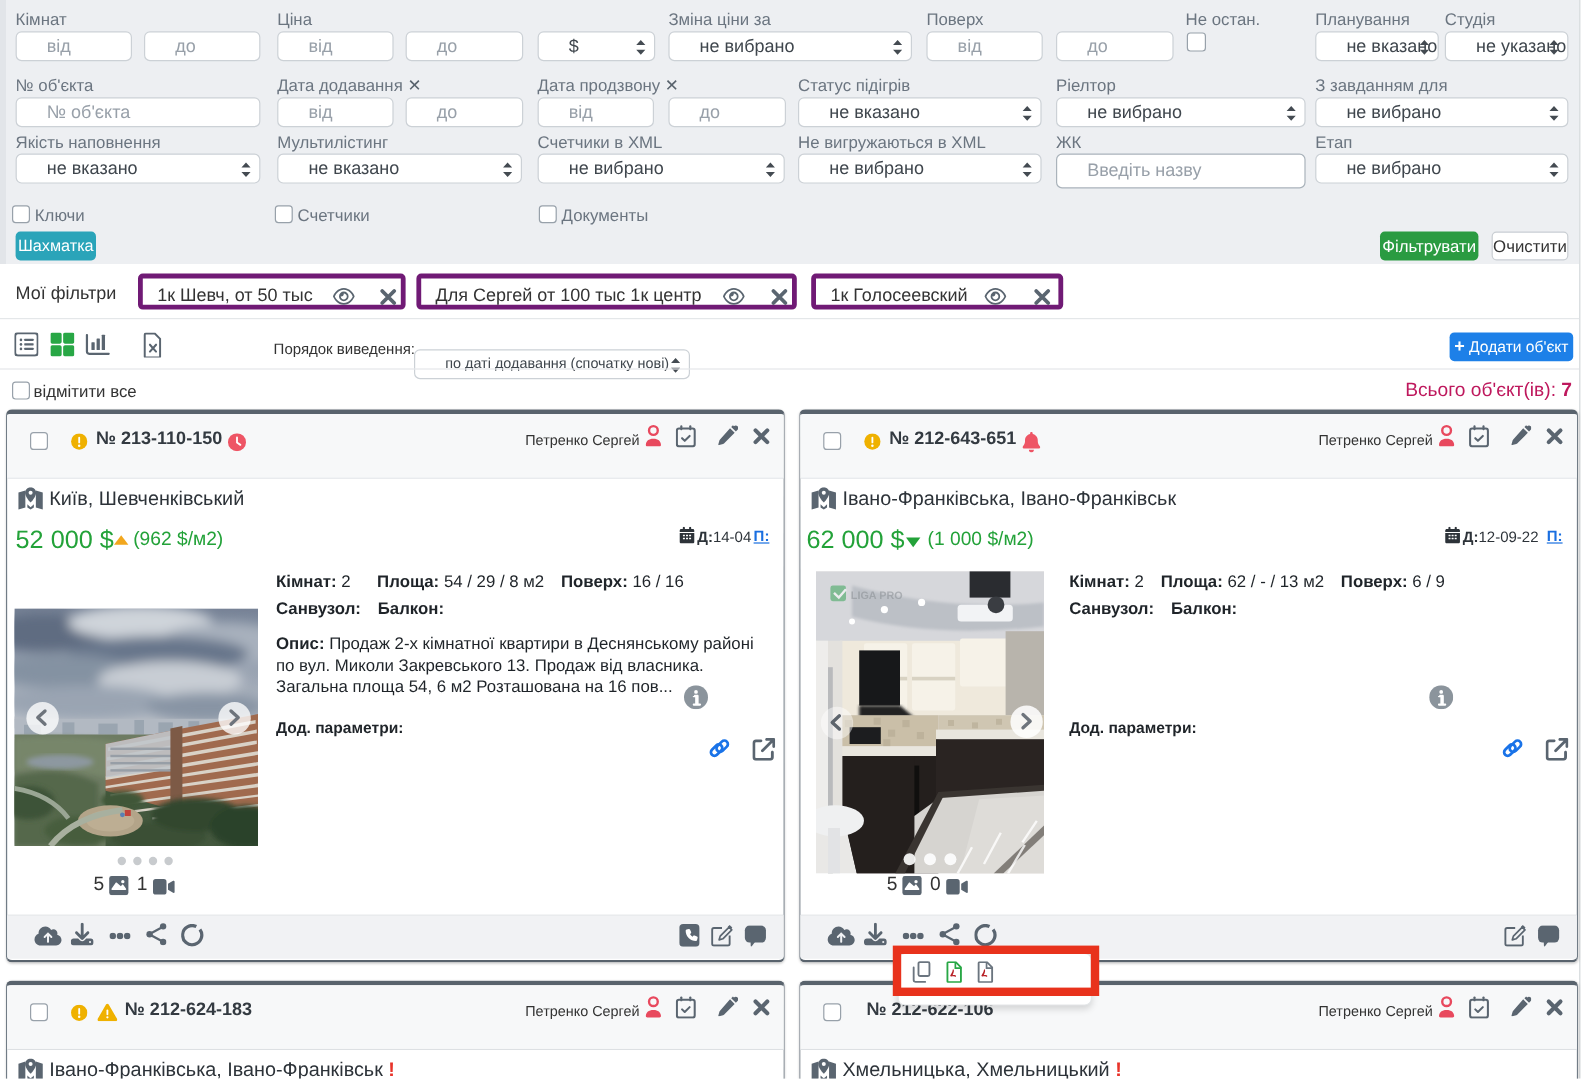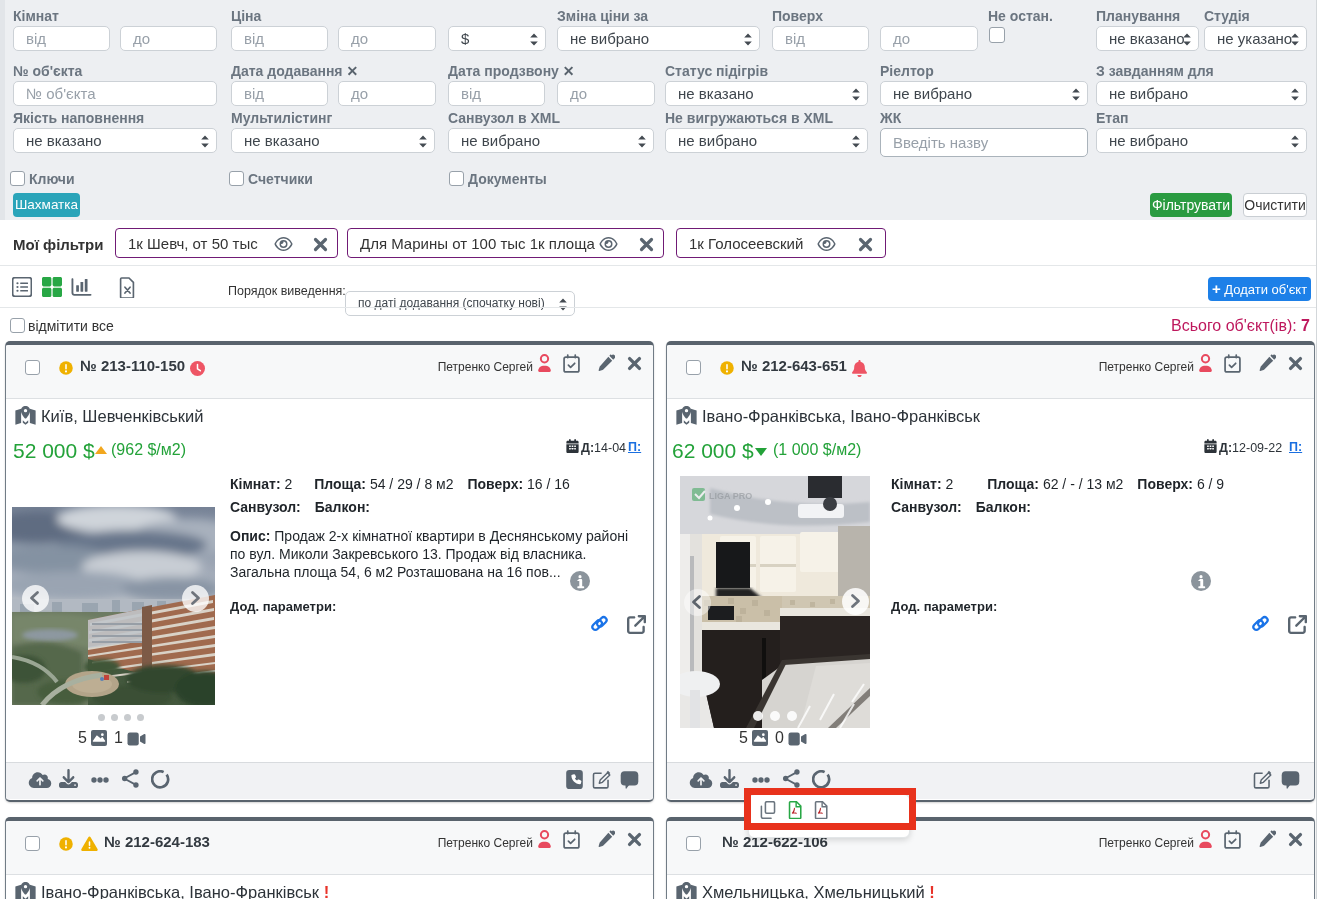--- a/index.html
+++ b/index.html
@@ -1,36 +1,36 @@
 <!DOCTYPE html>
 <html><head><meta charset="utf-8"><style>
 *{margin:0;padding:0;box-sizing:border-box}
 html,body{width:1321px;height:899px;background:#fff;font-family:"Liberation Sans",sans-serif}
 #page{position:relative;width:1321px;height:899px;overflow:hidden;background:#fff}
 .abs{position:absolute}
-.lbl{position:absolute;font-weight:bold;font-size:14px;color:#6b7580;white-space:nowrap}
-.inp,.sel{position:absolute;height:25px;background:#fff;border:1px solid #ccd1d6;border-radius:5px;font-size:15px;line-height:23px;padding:0 12px;color:#98a0a9;white-space:nowrap;overflow:hidden}
+.lbl{position:absolute;font-weight:normal;font-size:14px;color:#6b7580;white-space:nowrap}
+.inp,.sel{position:absolute;height:25px;background:#fff;border:1px solid #ccd1d6;border-radius:5px;font-size:15px;line-height:23px;padding:0 25px;color:#98a0a9;white-space:nowrap;overflow:hidden}
 .sel{color:#3f464d}
 .car{position:absolute;right:6px;top:5px;width:10px;height:14px}
 .cb{position:absolute;width:15px;height:15px;background:#fff;border:1px solid #98a1aa;border-radius:3px}
 .card{position:absolute;width:649px;height:461px;background:#fff;border:1px solid #717c86;border-top:4px solid #59636d;border-bottom:2px solid #59636d;border-radius:5px;box-shadow:0 1px 2px rgba(0,0,0,.18)}
 .chead{position:absolute;left:0;top:0;width:100%;height:54px;background:#f7f8f9;border-bottom:1px solid #dde0e3;border-radius:3px 3px 0 0}
 .cfoot{position:absolute;left:0;top:417px;width:100%;height:37px;background:#f1f2f4;border-top:1px solid #d8dbde;border-radius:0 0 3px 3px}
 .num{position:absolute;font-size:15px;font-weight:bold;color:#333a41;white-space:nowrap}
 .agent{position:absolute;font-size:12px;color:#333;white-space:nowrap}
 .city{position:absolute;font-size:16.5px;color:#2d3339;white-space:nowrap}
 .price{position:absolute;font-size:21px;font-weight:normal;color:#23a239;white-space:nowrap}
 .psub{position:absolute;font-size:16px;color:#23a239;white-space:nowrap}
 .dinfo{position:absolute;font-size:12.5px;color:#2d3339;white-space:nowrap}
 .plink{color:#1a6fe0;text-decoration:underline;font-weight:bold}
 .row1{position:absolute;font-size:14px;color:#1f2429;white-space:nowrap}
 .desc{position:absolute;font-size:14px;color:#1f2429;line-height:18px;white-space:nowrap}
 .dod{position:absolute;font-size:13px;font-weight:bold;color:#1f2429}
 .cnt{position:absolute;font-size:16px;color:#333;white-space:nowrap}
-.chip{position:absolute;top:228px;height:30px;background:#fff;border:1px solid #701a75;border-radius:4px}
+.chip{position:absolute;top:228px;height:30px;background:#fff;border:4px solid #701a75;border-radius:4px}
 .chip span{position:absolute;left:12px;top:6px;font-size:15px;color:#333;white-space:nowrap}
 .hline{position:absolute;left:0;width:1316px;height:1px;background:#e4e7e9}
 svg{position:absolute;display:block}
 </style></head><body>
 <div id="page">
 <div class="abs" style="left:0;top:0;width:1316px;height:220px;background:#edeff2"></div>
 <div class="abs" style="left:0;top:0;width:5px;height:220px;background:#e2e5e9"></div>
 <div class="abs" style="left:1316px;top:0;width:1px;height:899px;background:#d3d7da"></div>
 <div class="lbl" style="left:13px;top:8px">Кімнат</div>
 <div class="lbl" style="left:231px;top:8px">Ціна</div>
@@ -87,21 +87,21 @@
           <path d="M1.2 5.6 L5 1.4 L8.8 5.6 Z M1.2 9.4 L5 13.6 L8.8 9.4 Z" fill="#444b52"></path>
         </svg>
       </span></div>
 <div class="sel" style="left:1096px;top:81px;width:211px">не вибрано<span class="car">
         <svg width="10" height="15" viewBox="0 0 10 15">
           <path d="M1.2 5.6 L5 1.4 L8.8 5.6 Z M1.2 9.4 L5 13.6 L8.8 9.4 Z" fill="#444b52"></path>
         </svg>
       </span></div>
 <div class="lbl" style="left:13px;top:110px">Якість наповнення</div>
 <div class="lbl" style="left:231px;top:110px">Мультилістинг</div>
-<div class="lbl" style="left:448px;top:110px">Санвузол в XML</div>
+<div class="lbl" style="left:448px;top:110px">Счетчики в XML</div>
 <div class="lbl" style="left:665px;top:110px">Не вигружаються в XML</div>
 <div class="lbl" style="left:880px;top:110px">ЖК</div>
 <div class="lbl" style="left:1096px;top:110px">Етап</div>
 <div class="sel" style="left:13px;top:128px;width:204px">не вказано<span class="car">
         <svg width="10" height="15" viewBox="0 0 10 15">
           <path d="M1.2 5.6 L5 1.4 L8.8 5.6 Z M1.2 9.4 L5 13.6 L8.8 9.4 Z" fill="#444b52"></path>
         </svg>
       </span></div>
 <div class="sel" style="left:231px;top:128px;width:204px">не вказано<span class="car">
         <svg width="10" height="15" viewBox="0 0 10 15">
@@ -137,21 +137,21 @@
 <div class="chip" style="left:115px;width:223px">
       <span>1к Шевч, от 50 тыс</span>
       <svg style="left:156px;top:7px" width="23" height="16" viewBox="0 0 576 512">
         <path fill="#5a6570" d="M288 80c-65.2 0-118.8 29.6-159.9 67.7C89.6 183.5 63 226 49.4 256c13.6 30 40.2 72.5 78.6 108.3C169.2 402.4 222.8 432 288 432s118.8-29.6 159.9-67.7C486.4 328.5 513 286 526.6 256c-13.6-30-40.2-72.5-78.6-108.3C406.8 109.6 353.2 80 288 80zM95.4 112.6C142.5 68.8 207.2 32 288 32s145.5 36.8 192.6 80.6c46.8 43.5 78.1 95.4 93 131.1 3.3 7.9 3.3 16.7 0 24.6-14.9 35.7-46.2 87.7-93 131.1C433.5 443.2 368.8 480 288 480s-145.5-36.8-192.6-80.6C48.6 356 17.3 304 2.5 268.3c-3.3-7.9-3.3-16.7 0-24.6C17.3 208 48.6 156 95.4 112.6zM288 336c44.2 0 80-35.8 80-80s-35.8-80-80-80c-.7 0-1.3 0-2 0 1.3 5.1 2 10.5 2 16 0 35.3-28.7 64-64 64-5.5 0-10.9-.7-16-2 0 .7 0 1.3 0 2 0 44.2 35.8 80 80 80zm0-208a128 128 0 1 1 0 256 128 128 0 1 1 0-256z"></path>
       </svg>
       <svg style="left:197px;top:8px" width="15" height="15" viewBox="0 0 15 15">
         <path d="M2.5 2.5 L12.5 12.5 M12.5 2.5 L2.5 12.5" stroke="#5a6570" stroke-width="3.2" stroke-linecap="round"></path>
       </svg>
     </div>
 <div class="chip" style="left:347px;width:317px">
-      <span>Для Марины от 100 тыс 1к площа</span>
+      <span>Для Сергей от 100 тыс 1к центр</span>
       <svg style="left:249px;top:7px" width="23" height="16" viewBox="0 0 576 512">
         <path fill="#5a6570" d="M288 80c-65.2 0-118.8 29.6-159.9 67.7C89.6 183.5 63 226 49.4 256c13.6 30 40.2 72.5 78.6 108.3C169.2 402.4 222.8 432 288 432s118.8-29.6 159.9-67.7C486.4 328.5 513 286 526.6 256c-13.6-30-40.2-72.5-78.6-108.3C406.8 109.6 353.2 80 288 80zM95.4 112.6C142.5 68.8 207.2 32 288 32s145.5 36.8 192.6 80.6c46.8 43.5 78.1 95.4 93 131.1 3.3 7.9 3.3 16.7 0 24.6-14.9 35.7-46.2 87.7-93 131.1C433.5 443.2 368.8 480 288 480s-145.5-36.8-192.6-80.6C48.6 356 17.3 304 2.5 268.3c-3.3-7.9-3.3-16.7 0-24.6C17.3 208 48.6 156 95.4 112.6zM288 336c44.2 0 80-35.8 80-80s-35.8-80-80-80c-.7 0-1.3 0-2 0 1.3 5.1 2 10.5 2 16 0 35.3-28.7 64-64 64-5.5 0-10.9-.7-16-2 0 .7 0 1.3 0 2 0 44.2 35.8 80 80 80zm0-208a128 128 0 1 1 0 256 128 128 0 1 1 0-256z"></path>
       </svg>
       <svg style="left:291px;top:8px" width="15" height="15" viewBox="0 0 15 15">
         <path d="M2.5 2.5 L12.5 12.5 M12.5 2.5 L2.5 12.5" stroke="#5a6570" stroke-width="3.2" stroke-linecap="round"></path>
       </svg>
     </div>
 <div class="chip" style="left:676px;width:210px">
       <span>1к Голосеевский</span>
       <svg style="left:138px;top:7px" width="23" height="16" viewBox="0 0 576 512">
@@ -448,21 +448,21 @@
           <rect x="100" y="240" width="60" height="50" rx="8"></rect>
           <rect x="194" y="240" width="60" height="50" rx="8"></rect>
           <rect x="288" y="240" width="60" height="50" rx="8"></rect>
           <rect x="100" y="330" width="60" height="50" rx="8"></rect>
           <rect x="194" y="330" width="60" height="50" rx="8"></rect>
           <rect x="288" y="330" width="60" height="50" rx="8"></rect>
         </g>
       </svg>
       <div class="dinfo" style="left:552px;top:96px"><b>Д:</b>12-09-22</div>
       <div class="dinfo plink" style="left:622px;top:95px">П:</div>
-      <div class="row1" style="left:224px;top:131px"><b>Кімнат:</b> 2<span style="margin-left:34px"><b>Площа:</b> 62 / - / 13 м2</span><span style="margin-left:14px"><b>Поверх:</b> 6 / 9</span></div>
+      <div class="row1" style="left:224px;top:131px"><b>Кімнат:</b> 2<span style="margin-left:14px"><b>Площа:</b> 62 / - / 13 м2</span><span style="margin-left:14px"><b>Поверх:</b> 6 / 9</span></div>
       <div class="row1" style="left:224px;top:154px"><b>Санвузол:</b><span style="margin-left:14px"><b>Балкон:</b></span></div>
       <svg style="left:524px;top:226px" width="20" height="20" viewBox="0 0 512 512">
         <circle cx="256" cy="256" r="256" fill="#8b949c"></circle>
         <circle cx="256" cy="144" r="40" fill="#fff"></circle>
         <path fill="#fff" d="M196 230c0-14 11-26 26-26h48c14 0 26 12 26 26v158h26c14 0 26 11 26 26s-12 26-26 26H196c-14 0-26-11-26-26s12-26 26-26h26V256h-26c-15 0-26-11-26-26z" transform="translate(16,0)"></path>
       </svg>
       <div class="dod" style="left:224px;top:254px">Дод. параметри:</div>
       <svg style="left:584px;top:269px" width="19" height="19" viewBox="0 0 20 20">
         <g fill="none" stroke="#1a73e8" stroke-width="2.4">
           <rect x="1.8" y="8.6" width="11.5" height="6.2" rx="3.1" transform="rotate(-45 7.55 11.7)"></rect>

